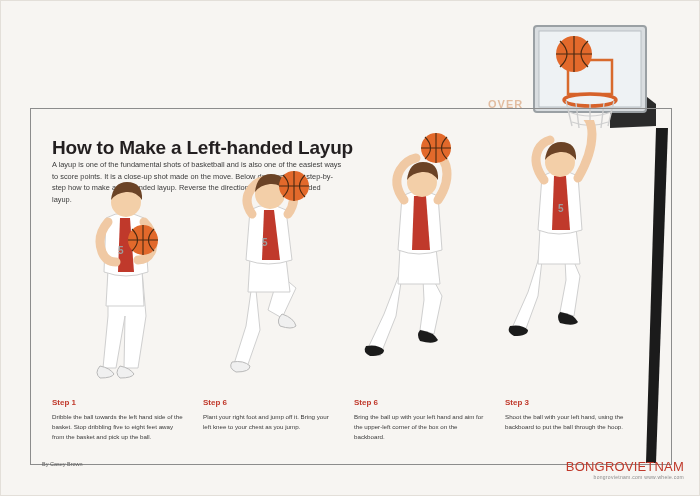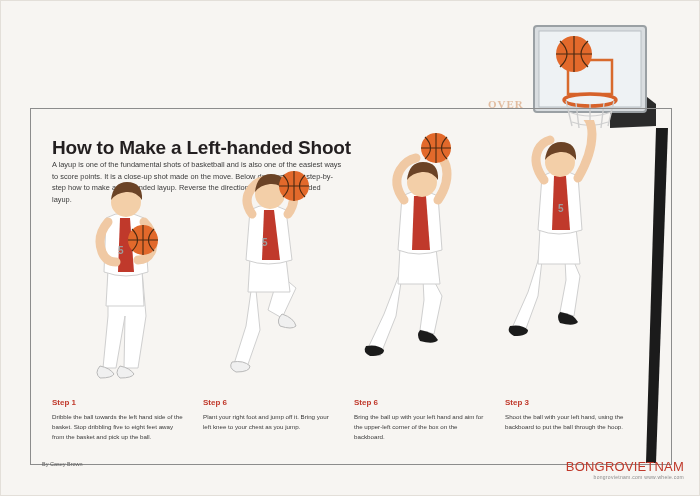--- a/index.html
+++ b/index.html
@@ -115,21 +115,20 @@
     letter-spacing: 0.3px;
   }
   .watermark-center {
     position: absolute;
     left: 488px;
     top: 98px;
     font-size: 11px;
     font-weight: bold;
     color: rgba(200,120,60,0.45);
     letter-spacing: 1px;
-    font-family: Liberation Serif, serif;
   }
   svg { display: block; }
 </style>
 </head>
 <body>
 
 <div id="page">
 
   <div class="hoop-wrap">
     <svg width="190" height="460" viewBox="0 0 190 460" xmlns="http://www.w3.org/2000/svg">
@@ -151,21 +150,21 @@
 
       <circle cx="68" cy="46" r="18" fill="#e2692b"></circle>
       <path d="M50 46 h36 M68 28 v36 M54 33 Q68 46 54 59 M82 33 Q68 46 82 59" stroke="#4a2a12" stroke-width="1.2" fill="none"></path>
     </svg>
   </div>
 
   <div class="watermark-center">OVER</div>
 
   <div class="infobox"></div>
 
-  <h1 class="title">How to Make a Left-handed Shoot</h1>
+  <h1 class="title">How to Make a Left-handed Layup</h1>
   <p class="intro">A layup is one of the fundamental shots of basketball and is also one of the easiest ways to score points. It is a close-up shot made on the move. Below demonstrates, step-by-step how to make a left-handed layup. Reverse the directions to do a right-handed layup.</p>
 
   <div class="figures">
     <svg width="610" height="280" viewBox="0 0 610 280" xmlns="http://www.w3.org/2000/svg">
       <defs>
         <g id="ball">
           <circle cx="0" cy="0" r="15" fill="#e2692b"></circle>
           <path d="M-15 0 h30 M0 -15 v30 M-11 -11 Q0 0 -11 11 M11 -11 Q0 0 11 11" stroke="#4a2a12" stroke-width="1.1" fill="none"></path>
         </g>
       </defs>

